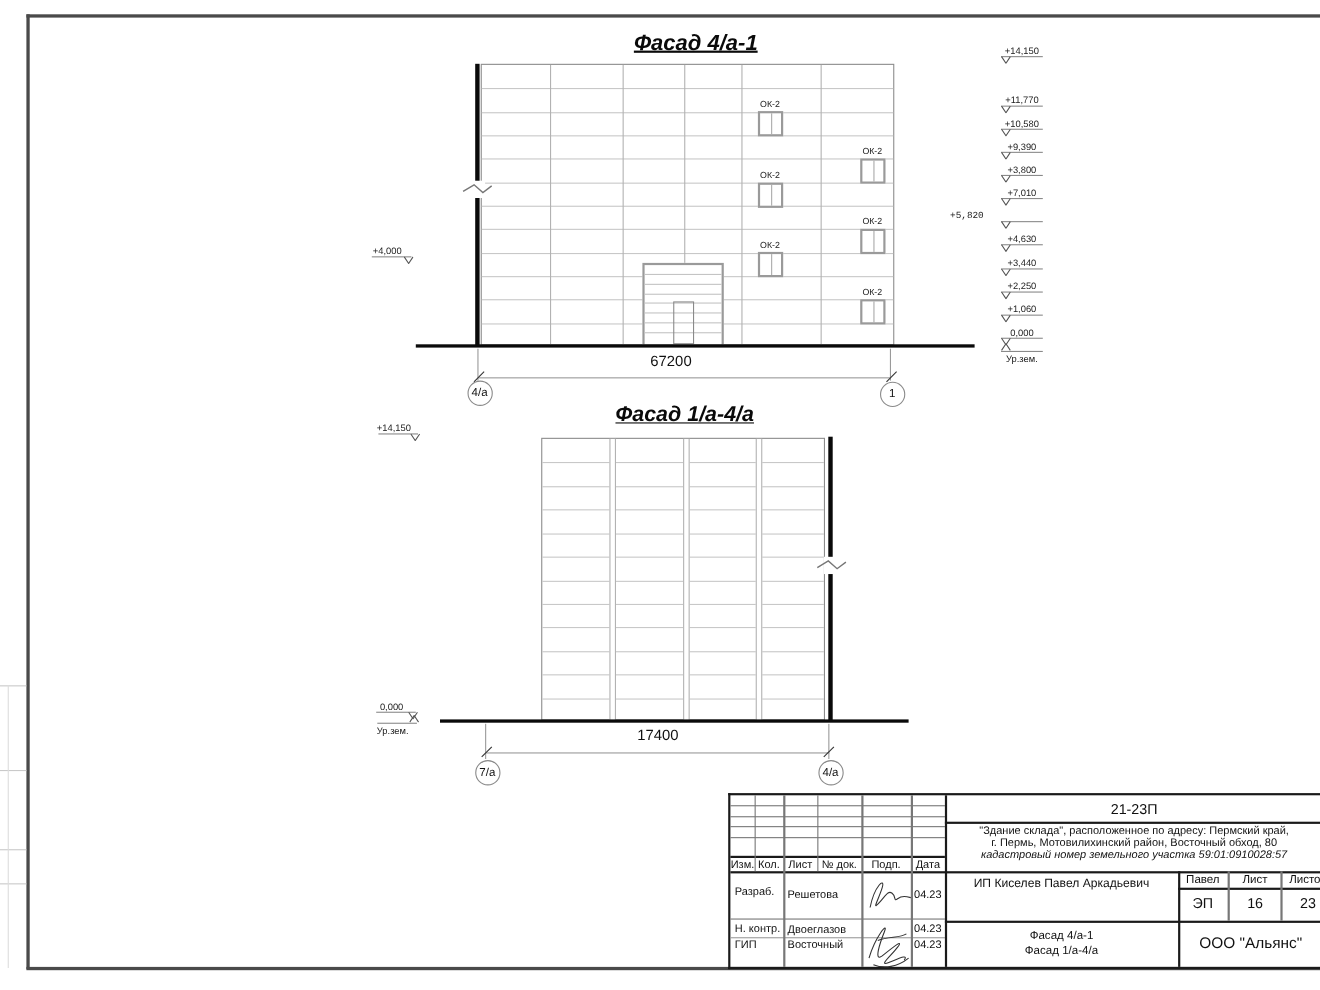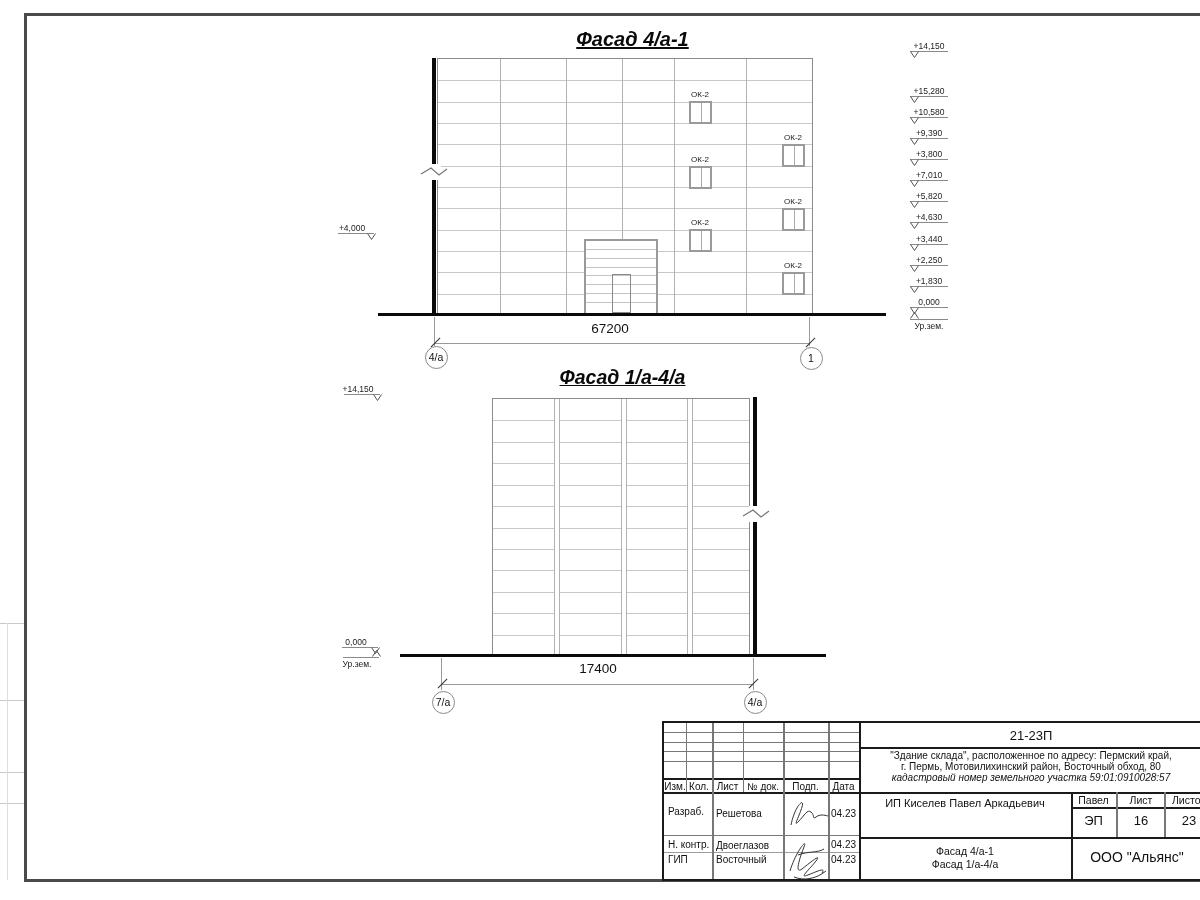--- a/index.html
+++ b/index.html
@@ -237,21 +237,21 @@
     <div class="tbt" style="left:195px;top:122px;width:212px;font-size:10.5px;">Фасад 4/а-1</div>
     <div class="tbt" style="left:195px;top:135px;width:212px;font-size:10.5px;">Фасад 1/а-4/а</div>
     <div class="tbt" style="left:407px;top:126px;width:132px;font-size:14px;">ООО "Альянс"</div>
   </div>
 <div class="shelf" style="left: 910px; top: 51px; width: 38px;"></div>
     <div class="elabel" style="left: 912px; width: 34px; top: 40.5px;">+14,150</div>
     <svg width="9" height="7" class="vmark" style="left: 909.5px; top: 51px;">
       <polyline points="0.5,0.5 4.5,6.5 8.5,0.5" fill="none" stroke="#555" stroke-width="1"></polyline>
     </svg>
     <div class="shelf" style="left: 910px; top: 96px; width: 38px;"></div>
-    <div class="elabel" style="left: 912px; width: 34px; top: 85.5px;">+15,280</div>
+    <div class="elabel" style="left: 912px; width: 34px; top: 85.5px;">+11,770</div>
     <svg width="9" height="7" class="vmark" style="left: 909.5px; top: 96px;">
       <polyline points="0.5,0.5 4.5,6.5 8.5,0.5" fill="none" stroke="#555" stroke-width="1"></polyline>
     </svg>
     <div class="shelf" style="left: 910px; top: 117px; width: 38px;"></div>
     <div class="elabel" style="left: 912px; width: 34px; top: 106.5px;">+10,580</div>
     <svg width="9" height="7" class="vmark" style="left: 909.5px; top: 117px;">
       <polyline points="0.5,0.5 4.5,6.5 8.5,0.5" fill="none" stroke="#555" stroke-width="1"></polyline>
     </svg>
     <div class="shelf" style="left: 910px; top: 138px; width: 38px;"></div>
     <div class="elabel" style="left: 912px; width: 34px; top: 127.5px;">+9,390</div>
@@ -262,41 +262,41 @@
     <div class="elabel" style="left: 912px; width: 34px; top: 148.5px;">+3,800</div>
     <svg width="9" height="7" class="vmark" style="left: 909.5px; top: 159px;">
       <polyline points="0.5,0.5 4.5,6.5 8.5,0.5" fill="none" stroke="#555" stroke-width="1"></polyline>
     </svg>
     <div class="shelf" style="left: 910px; top: 180px; width: 38px;"></div>
     <div class="elabel" style="left: 912px; width: 34px; top: 169.5px;">+7,010</div>
     <svg width="9" height="7" class="vmark" style="left: 909.5px; top: 180px;">
       <polyline points="0.5,0.5 4.5,6.5 8.5,0.5" fill="none" stroke="#555" stroke-width="1"></polyline>
     </svg>
     <div class="shelf" style="left: 910px; top: 201px; width: 38px;"></div>
-    <div class="elabel" style="left: 912px; width: 34px; top: 190.5px;">+5,820</div>
+    <div class="elabel" style="left: 862px; width: 34px; top: 190.5px; font-family: Liberation Mono, monospace;">+5,820</div>
     <svg width="9" height="7" class="vmark" style="left: 909.5px; top: 201px;">
       <polyline points="0.5,0.5 4.5,6.5 8.5,0.5" fill="none" stroke="#555" stroke-width="1"></polyline>
     </svg>
     <div class="shelf" style="left: 910px; top: 222px; width: 38px;"></div>
     <div class="elabel" style="left: 912px; width: 34px; top: 211.5px;">+4,630</div>
     <svg width="9" height="7" class="vmark" style="left: 909.5px; top: 222px;">
       <polyline points="0.5,0.5 4.5,6.5 8.5,0.5" fill="none" stroke="#555" stroke-width="1"></polyline>
     </svg>
     <div class="shelf" style="left: 910px; top: 244px; width: 38px;"></div>
     <div class="elabel" style="left: 912px; width: 34px; top: 233.5px;">+3,440</div>
     <svg width="9" height="7" class="vmark" style="left: 909.5px; top: 244px;">
       <polyline points="0.5,0.5 4.5,6.5 8.5,0.5" fill="none" stroke="#555" stroke-width="1"></polyline>
     </svg>
     <div class="shelf" style="left: 910px; top: 265px; width: 38px;"></div>
     <div class="elabel" style="left: 912px; width: 34px; top: 254.5px;">+2,250</div>
     <svg width="9" height="7" class="vmark" style="left: 909.5px; top: 265px;">
       <polyline points="0.5,0.5 4.5,6.5 8.5,0.5" fill="none" stroke="#555" stroke-width="1"></polyline>
     </svg>
     <div class="shelf" style="left: 910px; top: 286px; width: 38px;"></div>
-    <div class="elabel" style="left: 912px; width: 34px; top: 275.5px;">+1,830</div>
+    <div class="elabel" style="left: 912px; width: 34px; top: 275.5px;">+1,060</div>
     <svg width="9" height="7" class="vmark" style="left: 909.5px; top: 286px;">
       <polyline points="0.5,0.5 4.5,6.5 8.5,0.5" fill="none" stroke="#555" stroke-width="1"></polyline>
     </svg>
     <div class="shelf" style="left: 910px; top: 307px; width: 38px;"></div>
     <div class="elabel" style="left: 912px; width: 34px; top: 296.5px;">0,000</div>
     <svg width="9" height="7" class="vmark" style="left: 909.5px; top: 307px;">
       <polyline points="0.5,0.5 4.5,6.5 8.5,0.5" fill="none" stroke="#555" stroke-width="1"></polyline>
     </svg>
     <div class="shelf" style="left: 910px; top: 319px; width: 38px;"></div>
     <div class="elabel" style="left: 912px; width: 34px; top: 320.5px;">Ур.зем.</div>

